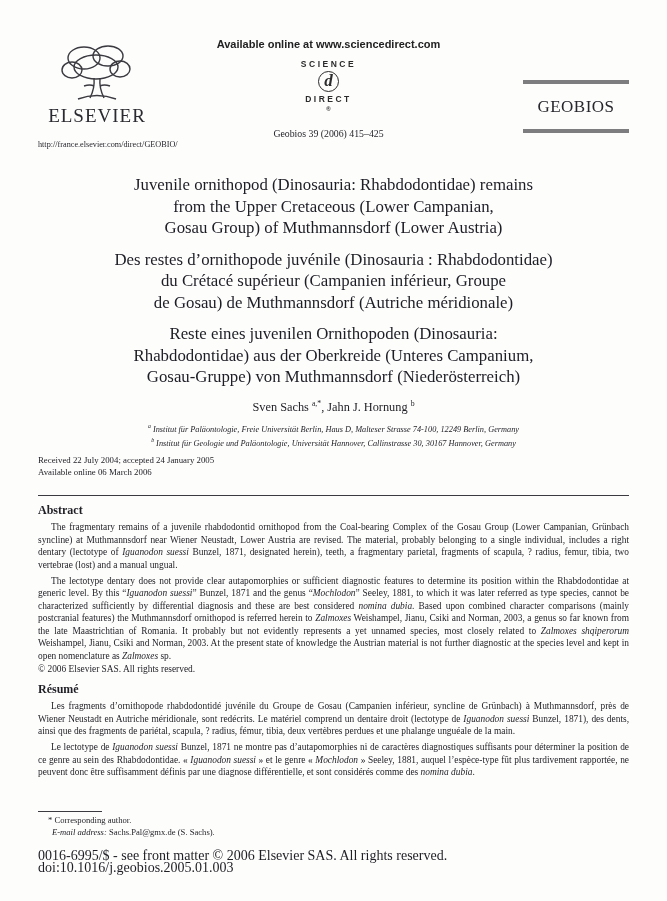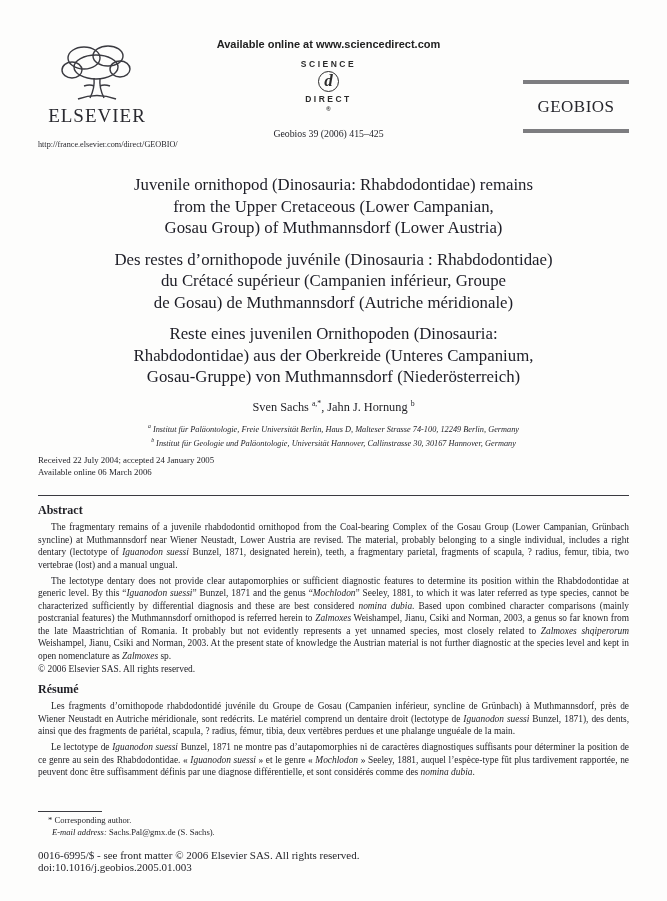--- a/index.html
+++ b/index.html
@@ -150,21 +150,21 @@
   .footer-block {
     position: absolute;
     left: 38px; right: 38px; top: 798px;
     font-size: 8.6px;
     line-height: 11.5px;
     margin-top: 13px;
   }
   .footnote-rule { width: 64px; border-top: 1px solid #3a3a40; margin-bottom: 3px; }
   .fn-corresponding { text-indent: 10px; }
   .fn-email { text-indent: 14px; }
-  .bottom-lines { margin-top: 12px; font-size: 11px; line-height: 11.5px; }
+  .bottom-lines { margin-top: 12px; font-size: 14px; line-height: 11.5px; }
 </style>
 </head>
 <body>
 
 <div class="page">
   <div class="content">
 
     <div class="header">
 
       <div class="elsevier">

